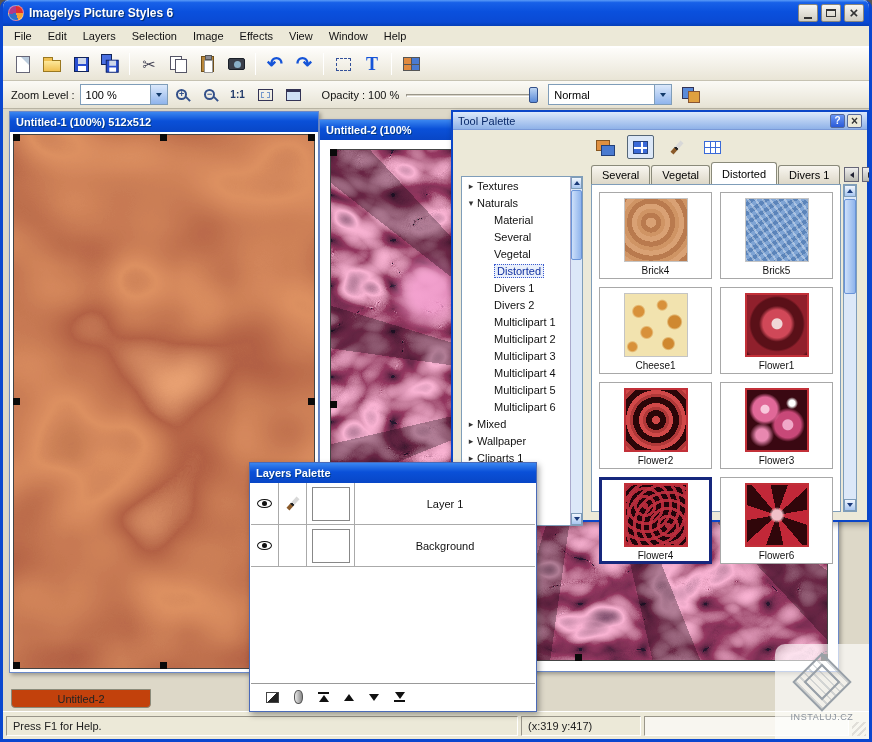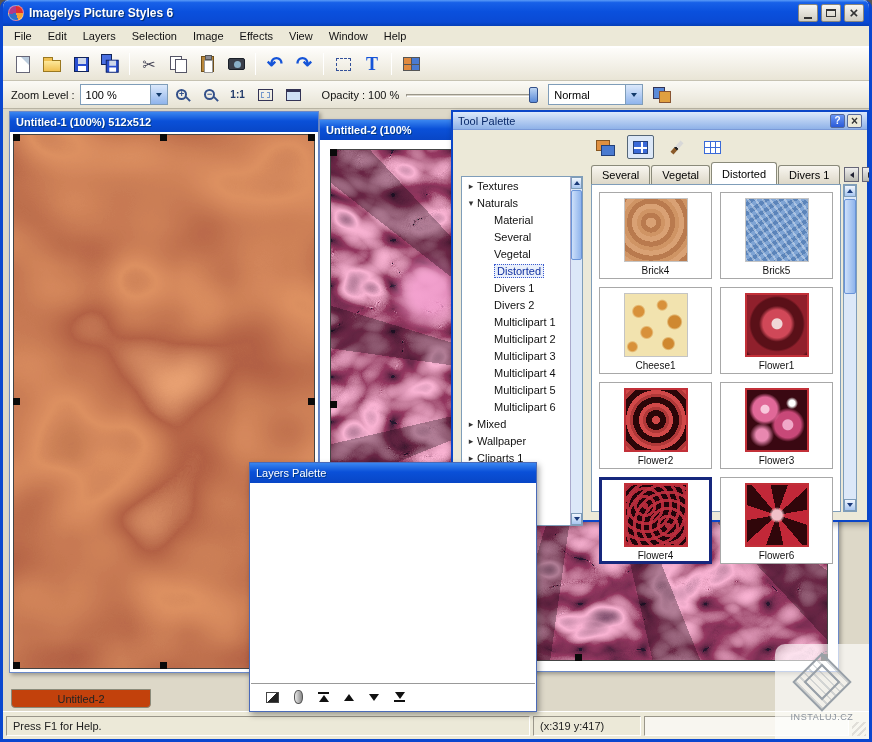--- a/index.html
+++ b/index.html
@@ -185,21 +185,21 @@
   .tx-flower6{background:radial-gradient(circle at 50% 50%,#f0c0c8 0 5px,transparent 8px),
               repeating-conic-gradient(from 20deg at 50% 50%,#c22838 0 28deg,#30060a 28deg 60deg)}
   .tx-lay1{background:radial-gradient(circle at 30% 35%,#f0a0c8 0 4px,#c04878 5px 9px,transparent 12px),
            radial-gradient(circle at 70% 65%,#e878b0 0 5px,transparent 9px),
            radial-gradient(circle at 60% 20%,#fff 0 2px,transparent 4px),#2a060f}
 
   
   .laypal{position:absolute;left:246px;top:353px;width:288px;height:250px;z-index:7;background:#fff;
           border:1px solid #4a6ab8;box-shadow:2px 3px 6px rgba(0,0,0,.35)}
   .lp-title{height:20px;background:linear-gradient(180deg,#3a86f0,#0a50d8 45%,#0846c6);color:#fff;font-size:11px;
-            font-weight:normal;display:flex;align-items:center;padding:0 6px;text-shadow:1px 1px 0 #013a8a}
+            font-weight:bold;display:flex;align-items:center;padding:0 6px;text-shadow:1px 1px 0 #013a8a}
   .lp-body{position:absolute;left:1px;right:1px;top:20px;bottom:28px;background:#fff;overflow:hidden}
   .lrow{height:42px;display:flex;border-bottom:1px solid #aaa;align-items:stretch}
   .lcell{border-right:1px solid #aaa;display:flex;align-items:center;justify-content:center;flex:none}
   .c-eye{width:28px}.c-tool{width:28px}.c-thumb{width:48px}
   .lthumb{width:38px;height:34px;border:1px solid #888;background:#fff}
   .lname{flex:1;font-size:11px;display:flex;align-items:center;justify-content:center;color:#111}
   .eye{width:15px;height:9px;border:1px solid #111;border-radius:50%;position:relative}
   .eye::after{content:"";position:absolute;left:4px;top:1px;width:5px;height:5px;border-radius:50%;background:#111}
   .lp-foot{position:absolute;left:1px;right:1px;bottom:1px;height:27px;border-top:1px solid #999;background:#fff;
            display:flex;align-items:center;gap:15px;padding-left:15px}
@@ -215,21 +215,21 @@
            padding-left:8px;align-items:flex-start;z-index:0}
   .dtab{width:140px;height:19px;font-size:11px;display:flex;align-items:center;justify-content:center;
         border:1px solid #8a8a7a;border-radius:0 0 4px 4px;background:#c2410c;color:#222}
   .dtab.active{background:#f6f4ec;height:21px;border-top-color:#f6f4ec}
 
   .statusbar{position:absolute;left:0;right:0;bottom:0;height:28px;background:#ece9d8;border-top:1px solid #fff;
              display:flex;align-items:center;gap:3px;padding:3px}
   .spanel{height:20px;border:1px solid;border-color:#9a968a #fff #fff #9a968a;font-size:11px;display:flex;
           align-items:center;padding:0 6px;color:#222;white-space:nowrap}
   .sp-help{flex:1}
-  .sp-xy{width:108px}
+  .sp-xy{width:120px}
   .sp-prog{width:205px;background:#f8f6f0}
   .grip{width:14px;height:14px;align-self:flex-end;
         background:repeating-linear-gradient(135deg,transparent 0 3px,#b0ac9c 3px 5px)}
 
   
   .watermark{position:absolute;right:0;bottom:0;width:94px;height:95px;background:rgba(255,255,255,.62);
              border-radius:10px 0 0 0;display:flex;flex-direction:column;align-items:center;justify-content:center;z-index:20}
   .wm-d{width:42px;height:42px;transform:rotate(45deg);border:2px solid #98a0a8;margin-bottom:9px;position:relative;
         background:repeating-linear-gradient(0deg,rgba(152,160,168,.35) 0 2px,transparent 2px 6px)}
   .wm-d::after{content:"";position:absolute;inset:6px;border:2px solid #98a0a8}
@@ -338,21 +338,21 @@
         <span class="i-fit"></span>
       </div>
     <div class="tbtn">
         <span class="i-scr"></span>
       </div>
     <span class="lab" style="margin-left:14px">Opacity : 100 %</span>
     <div class="slider">
       <div class="strack"></div>
       <div class="sthumb"></div>
     </div>
-    <div class="combo" style="width:95px">
+    <div class="combo" style="width:124px">
       <span class="cval">Normal</span>
       <span class="abtn">
           <span class="tridn"></span>
         </span>
     </div>
     <div class="tbtn" style="margin-left:4px">
         <span class="i-blend"></span>
       </div>
   </div>
 
@@ -419,20 +419,44 @@
           <span class="hd bm"></span>
           <span class="hd br"></span>
         </div>
       </div>
     </div>
 
     <div class="laypal">
       <div class="lp-title">
           <span>Layers Palette</span>
         </div>
+      <div class="lp-body">
+        <div class="lrow">
+          <div class="lcell c-eye">
+              <span class="eye"></span>
+            </div>
+          <div class="lcell c-tool">
+              <span class="i-brush"></span>
+            </div>
+          <div class="lcell c-thumb">
+              <span class="lthumb tx-lay1"></span>
+            </div>
+          <div class="lname">Layer 1</div>
+        </div>
+        <div class="lrow">
+          <div class="lcell c-eye">
+              <span class="eye"></span>
+            </div>
+          <div class="lcell c-tool"></div>
+          <div class="lcell c-thumb">
+              <span class="lthumb"></span>
+            </div>
+          <div class="lname">Background</div>
+        </div>
+      </div>
       <div class="lp-foot">
         <span class="i-flat"></span>
         <span class="i-roll"></span>
         <span class="aic">
             <span class="abar"></span>
             <span class="t-up"></span>
           </span>
         <span class="aic">
             <span class="t-up"></span>
           </span>

